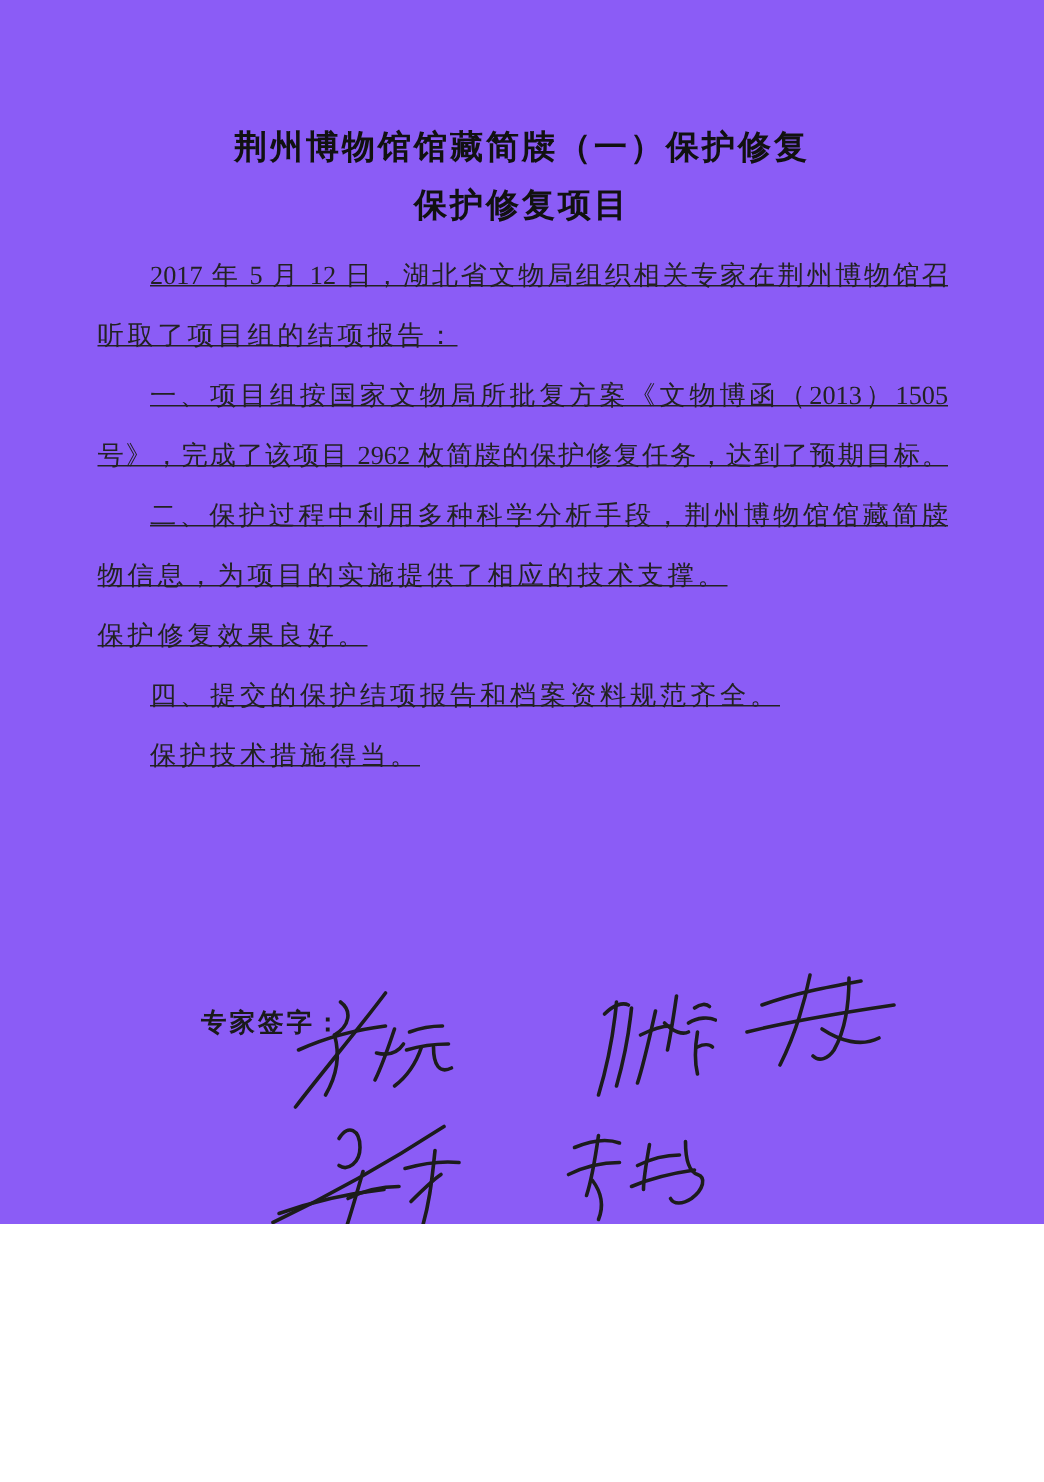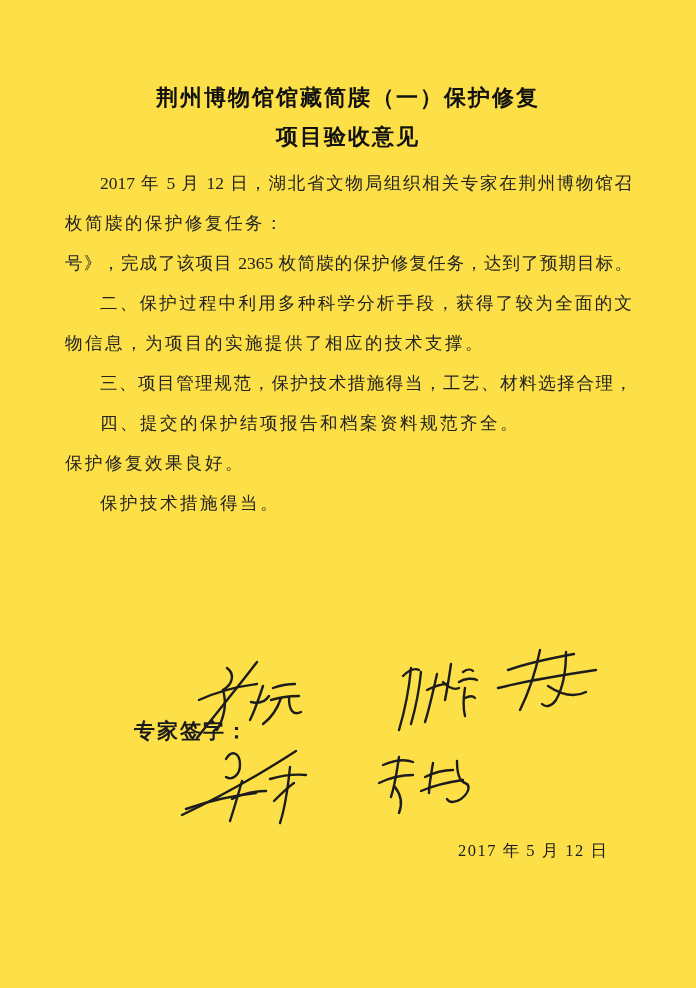--- a/index.html
+++ b/index.html
@@ -3,22 +3,22 @@
 <meta charset="utf-8">
 <style>
   html, body {
     margin: 0;
     padding: 0;
     background: #ffffff;
   }
   .page {
     position: relative;
     width: 696px;
-    height: 988px;
-    background: #fde047;
+    height: 816px;
+    background: #8b5cf6;
     color: #1f1f1f;
     font-family: "Liberation Serif", serif;
     overflow: hidden;
   }
   .title-block {
     position: absolute;
     top: 78px;
     left: 0;
     width: 100%;
     text-align: center;
@@ -36,37 +36,38 @@
     position: absolute;
     top: 163px;
     left: 65px;
     width: 567px;
     font-size: 17.5px;
     color: #222;
   }
   .line {
     height: 40px;
     line-height: 40px;
+    text-decoration: underline;
   }
   .full {
     text-align: justify;
     text-align-last: justify;
   }
   .short {
     text-align: left;
     letter-spacing: 2.5px;
   }
   .indent {
     text-indent: 35px;
   }
   .sig-label {
     position: absolute;
     left: 134px;
-    top: 717px;
-    font-size: 21px;
+    top: 670px;
+    font-size: 17px;
     letter-spacing: 2px;
     font-weight: 700;
     color: #1a1a1a;
   }
   .signature {
     position: absolute;
   }
   .signature svg path {
     fill: none;
     stroke: #1c1c1c;
@@ -83,32 +84,32 @@
     color: #1c1c1c;
   }
 </style>
 </head>
 <body>
 
 <div class="page">
 
   <div class="title-block">
     <div class="title-line">荆州博物馆馆藏简牍（一）保护修复</div>
-    <div class="title-line">项目验收意见</div>
+    <div class="title-line">保护修复项目</div>
   </div>
 
   <div class="body-text">
     <div class="line full indent">2017 年 5 月 12 日，湖北省文物局组织相关专家在荆州博物馆召</div>
-    <div class="line short">枚简牍的保护修复任务：</div>
-    <div class="line full">号》，完成了该项目 2365 枚简牍的保护修复任务，达到了预期目标。</div>
-    <div class="line full indent">二、保护过程中利用多种科学分析手段，获得了较为全面的文</div>
+    <div class="line short">听取了项目组的结项报告：</div>
+    <div class="line full indent">一、项目组按国家文物局所批复方案《文物博函（2013）1505</div>
+    <div class="line full">号》，完成了该项目 2962 枚简牍的保护修复任务，达到了预期目标。</div>
+    <div class="line full indent">二、保护过程中利用多种科学分析手段，荆州博物馆馆藏简牍</div>
     <div class="line short">物信息，为项目的实施提供了相应的技术支撑。</div>
-    <div class="line full indent">三、项目管理规范，保护技术措施得当，工艺、材料选择合理，</div>
+    <div class="line short">保护修复效果良好。</div>
     <div class="line short indent">四、提交的保护结项报告和档案资料规范齐全。</div>
-    <div class="line short">保护修复效果良好。</div>
     <div class="line short indent">保护技术措施得当。</div>
   </div>
 
   <div class="sig-label">专家签字：</div>
 
   <div class="signature" style="left:193px; top:660px; width:110px; height:88px;">
     <svg width="110" height="88" viewBox="0 0 110 88">
       <path d="M34,8 C42,14 40,24 30,30"></path>
       <path d="M64,2 C46,26 24,52 4,78"></path>
       <path d="M6,40 C28,30 48,26 64,24"></path>

